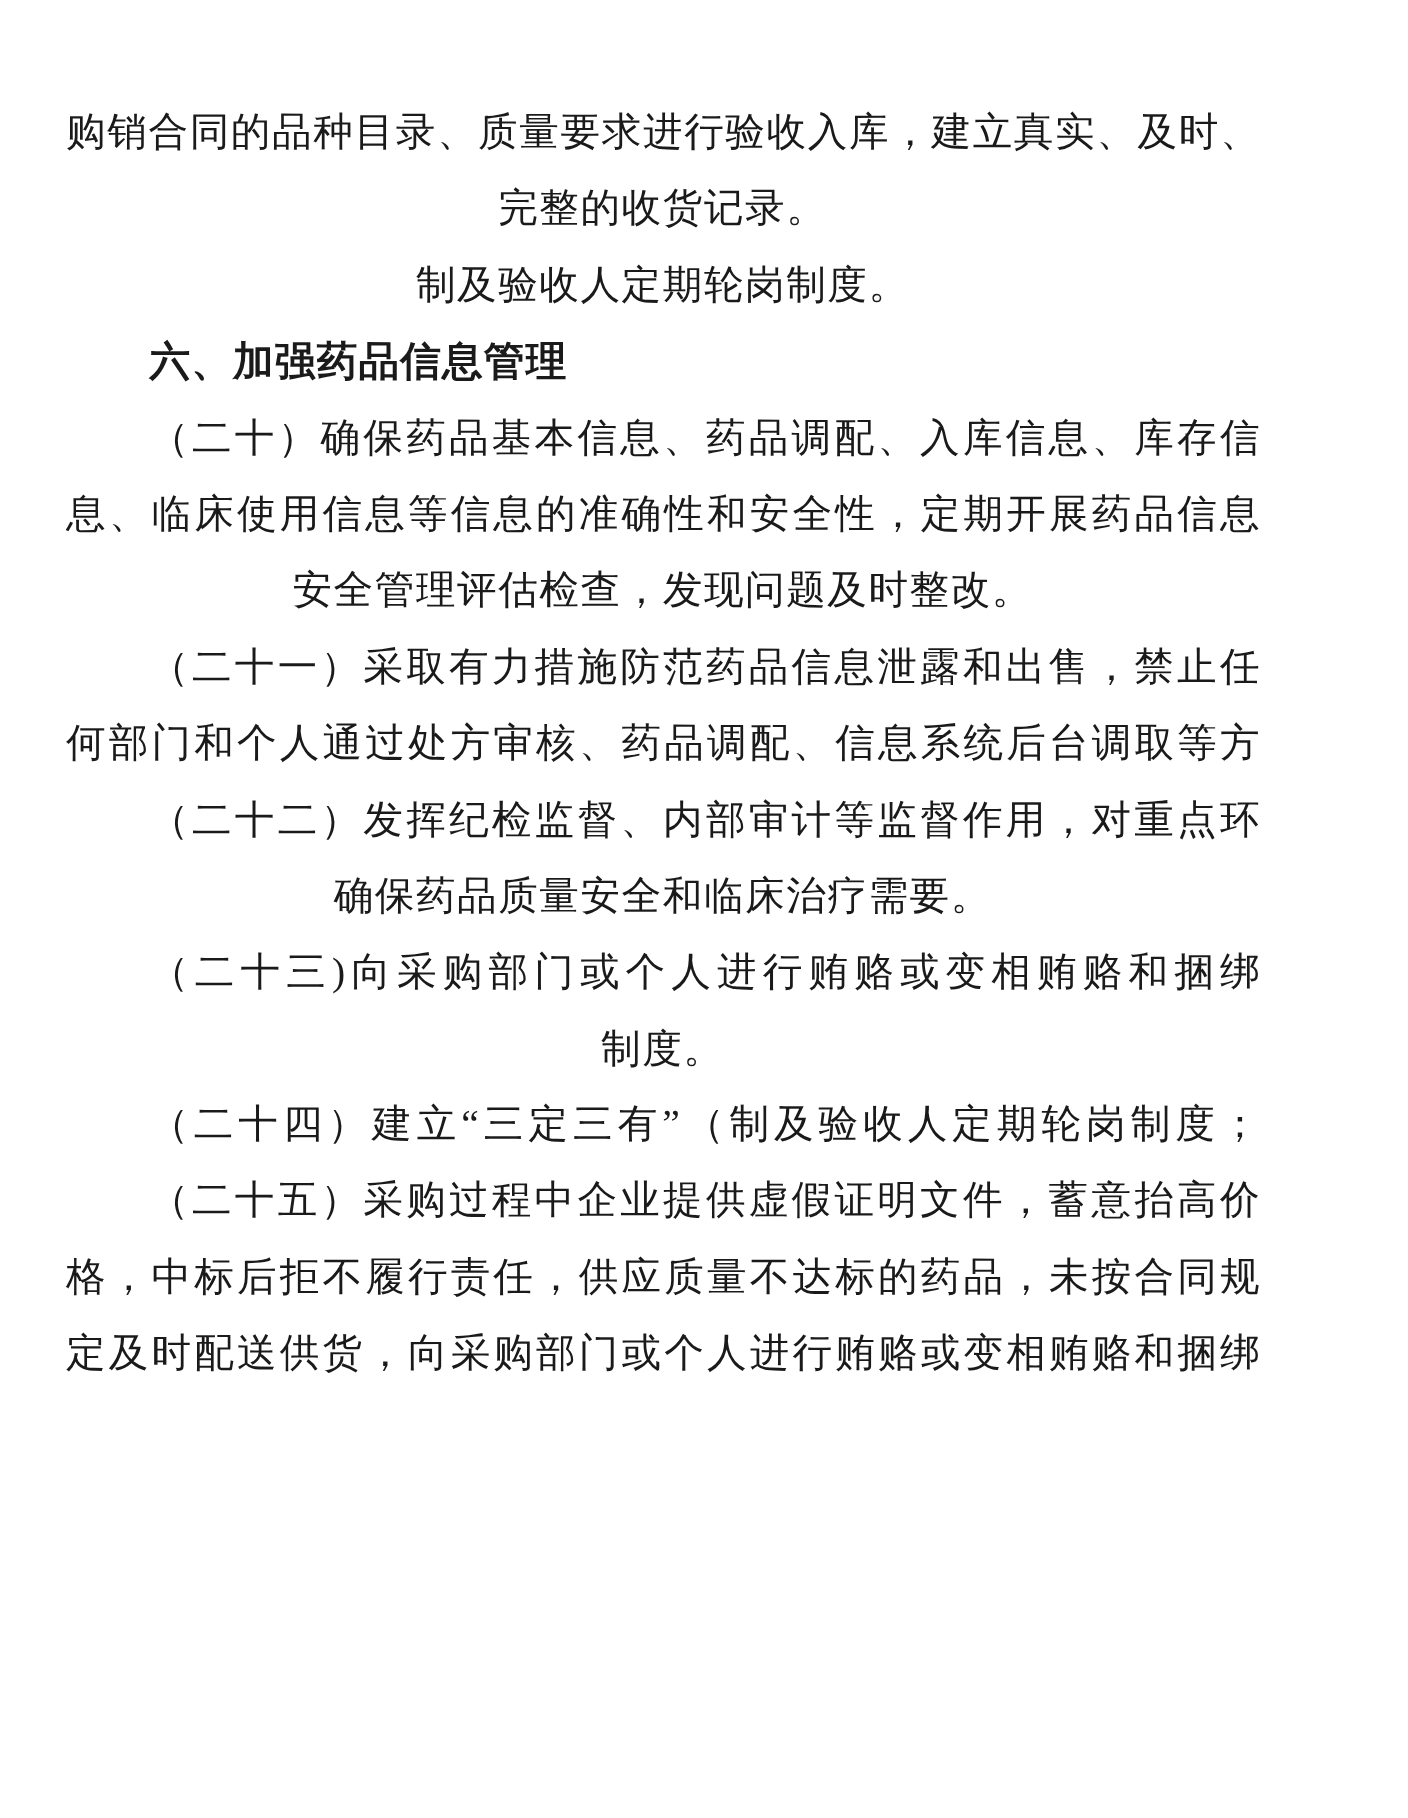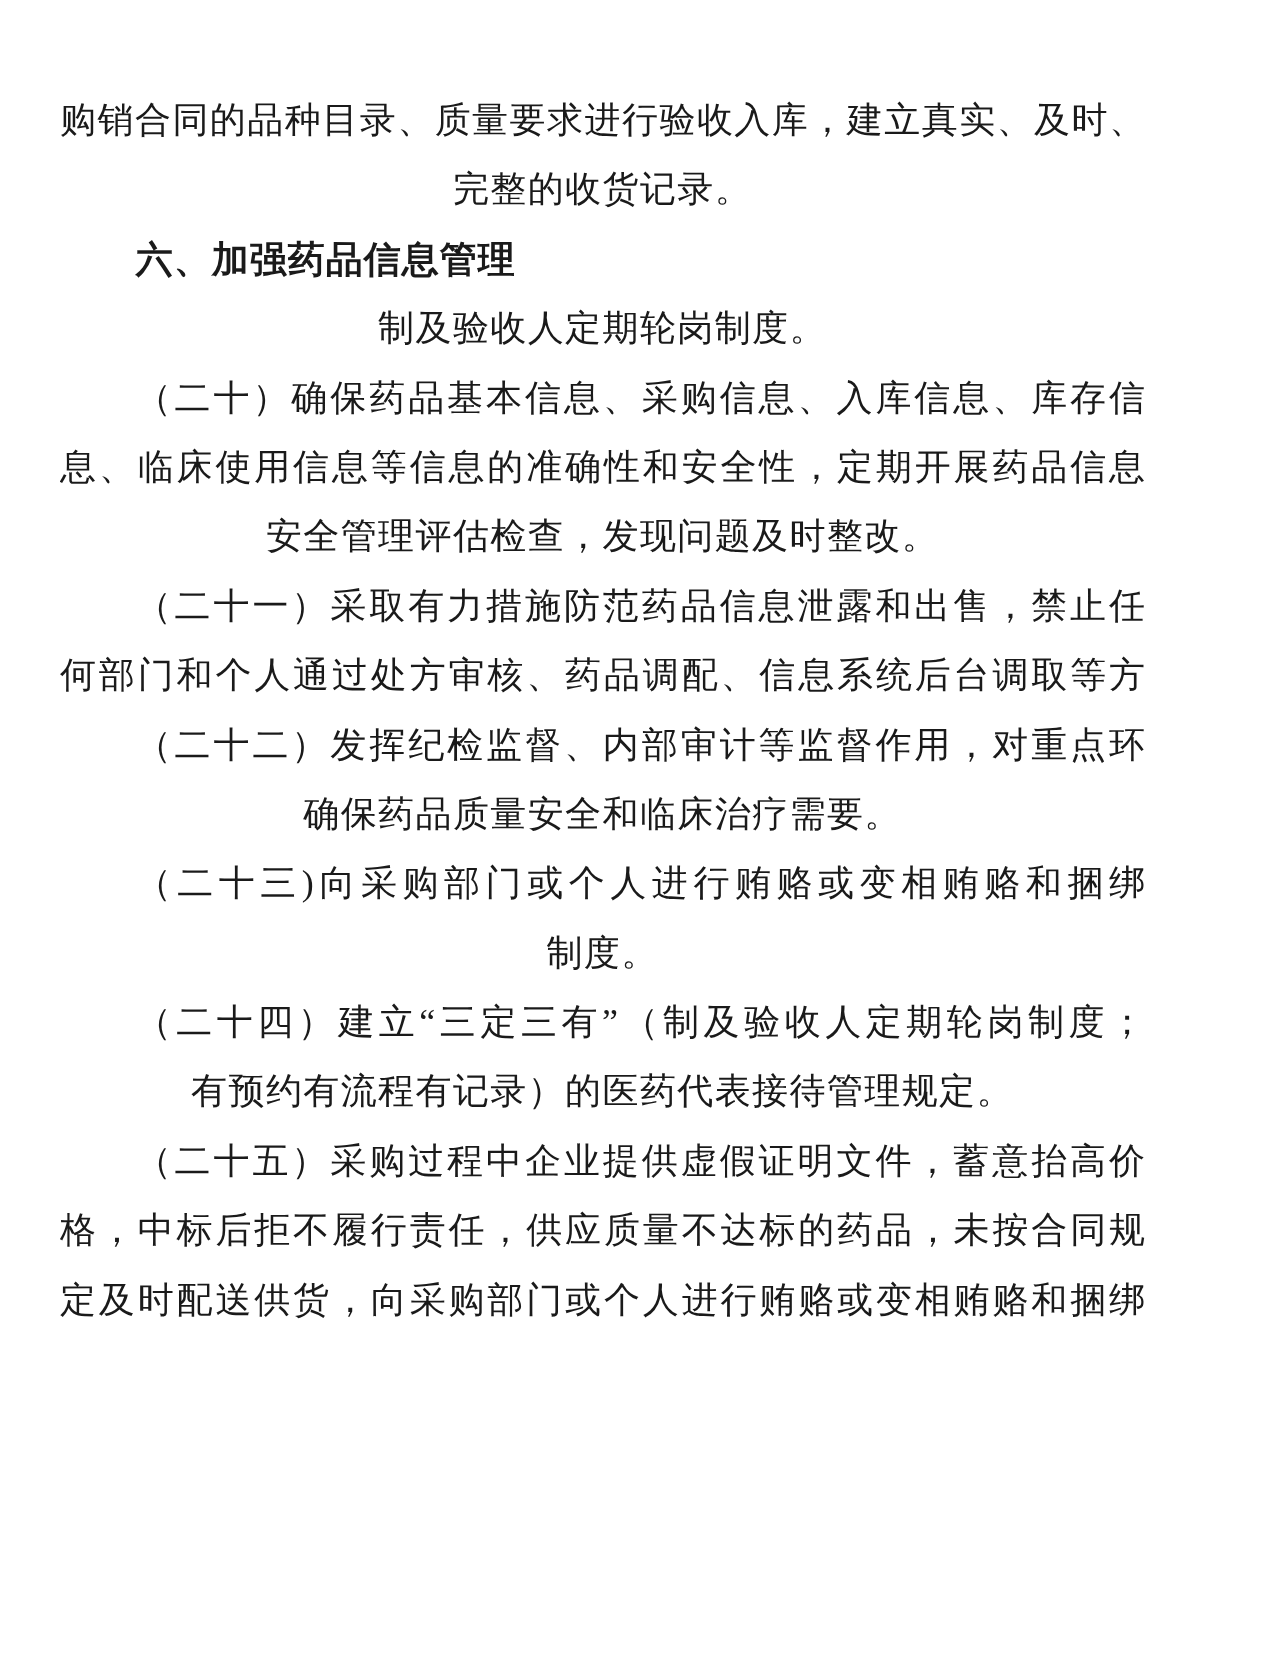--- a/index.html
+++ b/index.html
@@ -55,39 +55,38 @@
 </style>
 </head>
 <body>
 
 <div class="page">
   <div class="doc">
 
     <div class="line full">购销合同的品种目录、质量要求进行验收入库，建立真实、及时、</div>
     <div class="line short">完整的收货记录。</div>
 
+    <div class="line short">制及验收人定期轮岗制度。</div>
+
     <div class="line heading">六、加强药品信息管理</div>
 
-    <div class="line short">制及验收人定期轮岗制度。</div>
-
-    <div class="line full indent">（二十）确保药品基本信息、采购信息、入库信息、库存信</div>
+    <div class="line full indent">（二十）确保药品基本信息、药品调配、入库信息、库存信</div>
     <div class="line full">息、临床使用信息等信息的准确性和安全性，定期开展药品信息</div>
     <div class="line short">安全管理评估检查，发现问题及时整改。</div>
 
     <div class="line full indent">（二十一）采取有力措施防范药品信息泄露和出售，禁止任</div>
     <div class="line full">何部门和个人通过处方审核、药品调配、信息系统后台调取等方</div>
 
 
     <div class="line full indent">（二十二）发挥纪检监督、内部审计等监督作用，对重点环</div>
     <div class="line short">确保药品质量安全和临床治疗需要。</div>
 
     <div class="line full indent">（二十三)向采购部门或个人进行贿赂或变相贿赂和捆绑</div>
     <div class="line short">制度。</div>
 
     <div class="line full indent">（二十四）建立“三定三有”（制及验收人定期轮岗制度；</div>
-    <div class="line short">有预约有流程有记录）的医药代表接待管理规定。</div>
 
     <div class="line full indent">（二十五）采购过程中企业提供虚假证明文件，蓄意抬高价</div>
     <div class="line full">格，中标后拒不履行责任，供应质量不达标的药品，未按合同规</div>
     <div class="line full">定及时配送供货，向采购部门或个人进行贿赂或变相贿赂和捆绑</div>
 
   </div>
 </div>
 
 </body></html>

